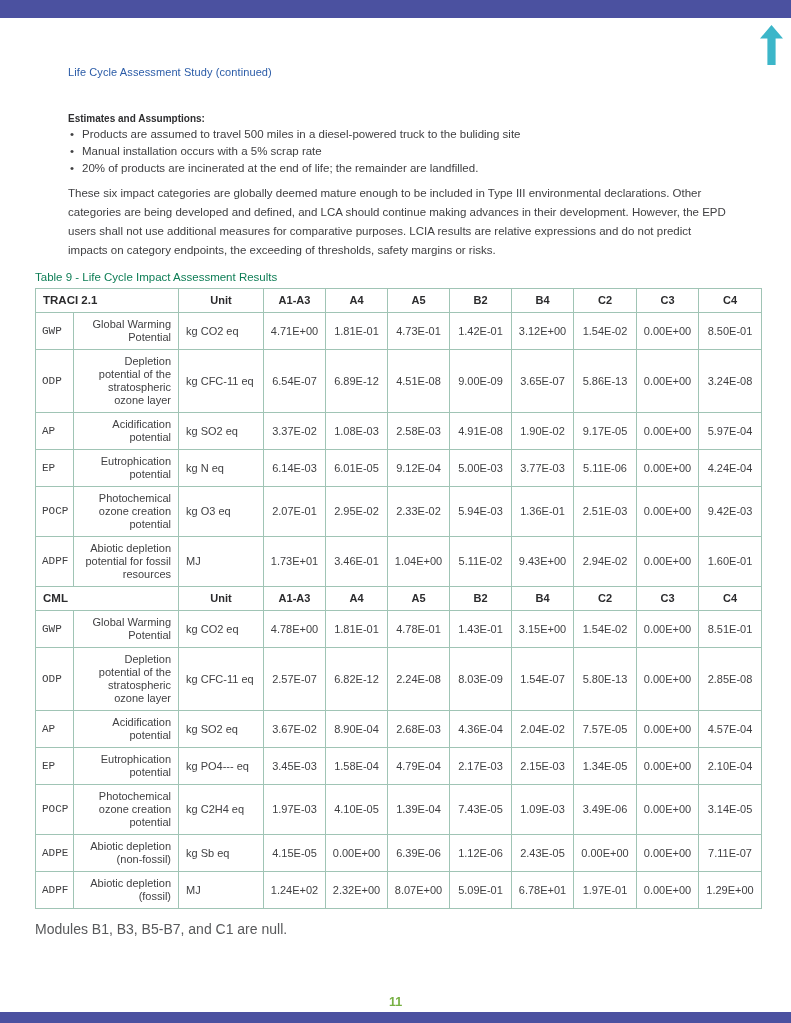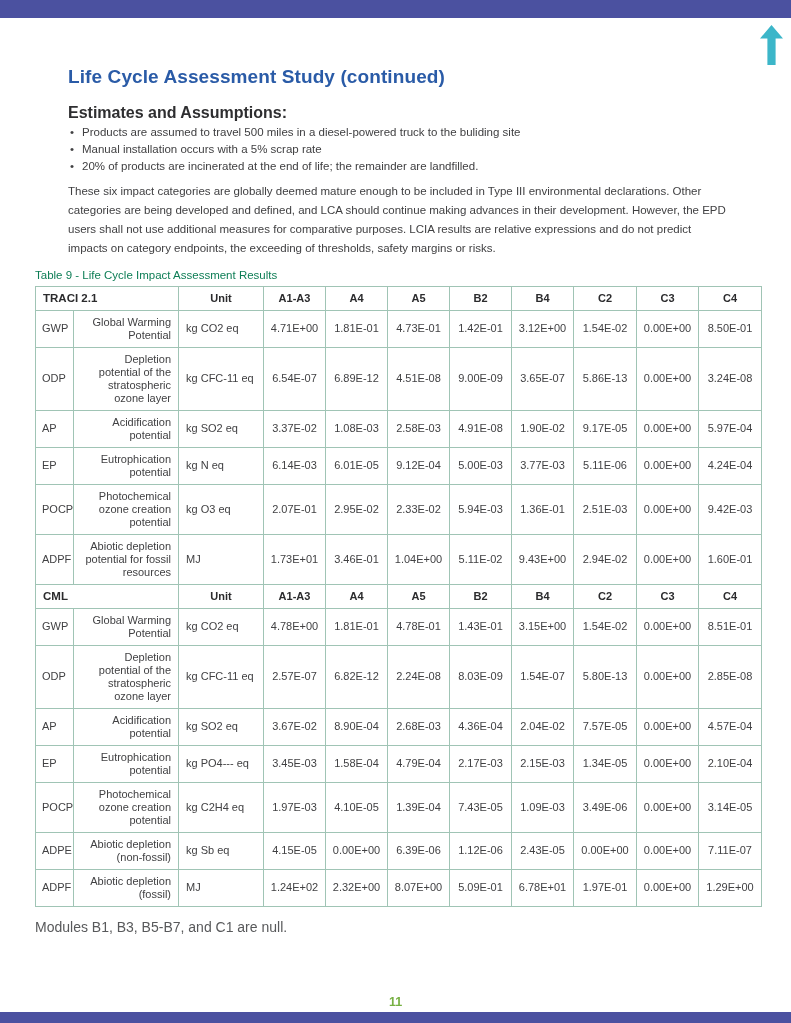--- a/index.html
+++ b/index.html
@@ -5,32 +5,32 @@
   html,body{margin:0;padding:0;}
   body{
     width:791px;height:1023px;position:relative;background:#ffffff;
     font-family:"Liberation Sans","DejaVu Sans",sans-serif;
     color:#404042;-webkit-font-smoothing:antialiased;overflow:hidden;
   }
   .top-bar{position:absolute;top:0;left:0;width:791px;height:18px;background:#4b51a0;}
   .bottom-bar{position:absolute;bottom:0;left:0;width:791px;height:11px;background:#4b51a0;}
   .up-arrow{position:absolute;top:25px;right:8px;width:23px;height:40px;cursor:pointer;}
   .page-inner{position:absolute;top:18px;left:0;width:791px;padding:0 29px 0 35px;box-sizing:border-box;}
-  .doc-title{margin:48px 0 0 33px;font-size:19px;line-height:1.2;color:#2a5ba7;font-weight:700;letter-spacing:.1px;}
-  .assumptions-heading{margin:15px 0 2px 33px;font-size:16px;font-weight:700;color:#2e2e30;}
+  .doc-title{margin:48px 0 0 33px;font-size:11px;line-height:1.2;color:#2a5ba7;font-weight:400;letter-spacing:.1px;}
+  .assumptions-heading{margin:34px 0 2px 33px;font-size:10px;font-weight:700;color:#2e2e30;}
   .assumptions-list{margin:2px 0 0 33px;padding:0;list-style:none;}
   .assumptions-list li{position:relative;padding-left:14px;font-size:11.5px;line-height:17px;color:#404042;}
   .assumptions-list li::before{content:"\2022";position:absolute;left:2px;top:0;color:#404042;}
   .body-paragraph{margin:7px 0 0 33px;font-size:11.5px;line-height:19px;color:#404042;max-width:665px;}
   .table-caption{margin:11px 0 0 0;font-size:11.5px;color:#0d7d55;font-weight:400;}
   table.lcia{border-collapse:collapse;table-layout:fixed;width:727px;margin-top:5px;font-size:11px;}
   table.lcia td,table.lcia th{border:1px solid #a0c4b5;vertical-align:middle;line-height:13px;color:#414143;}
   table.lcia th{font-weight:700;color:#2b2b2d;text-align:center;padding:5px 2px;}
   table.lcia th.th-name{text-align:left;padding-left:7px;font-size:11.5px;}
-  td.code-cell{padding:5px 2px 5px 6px;text-align:left;}
+  td.code-cell{padding:5px 2px 5px 6px;text-align:left;font-family:Liberation Mono, monospace;}
   td.name-cell{padding:5px 7px 5px 8px;text-align:right;}
   td.unit-cell{padding:5px 4px 5px 7px;text-align:left;}
   td.num{padding:5px 2px;text-align:center;}
   .table-footnote{margin:12px 0 0 0;font-size:14px;color:#58595b;}
   .page-number{position:absolute;bottom:14px;left:0;width:791px;text-align:center;
     font-size:12.5px;font-weight:700;color:#77b043;}
 </style>
 </head>
 <body>
 

